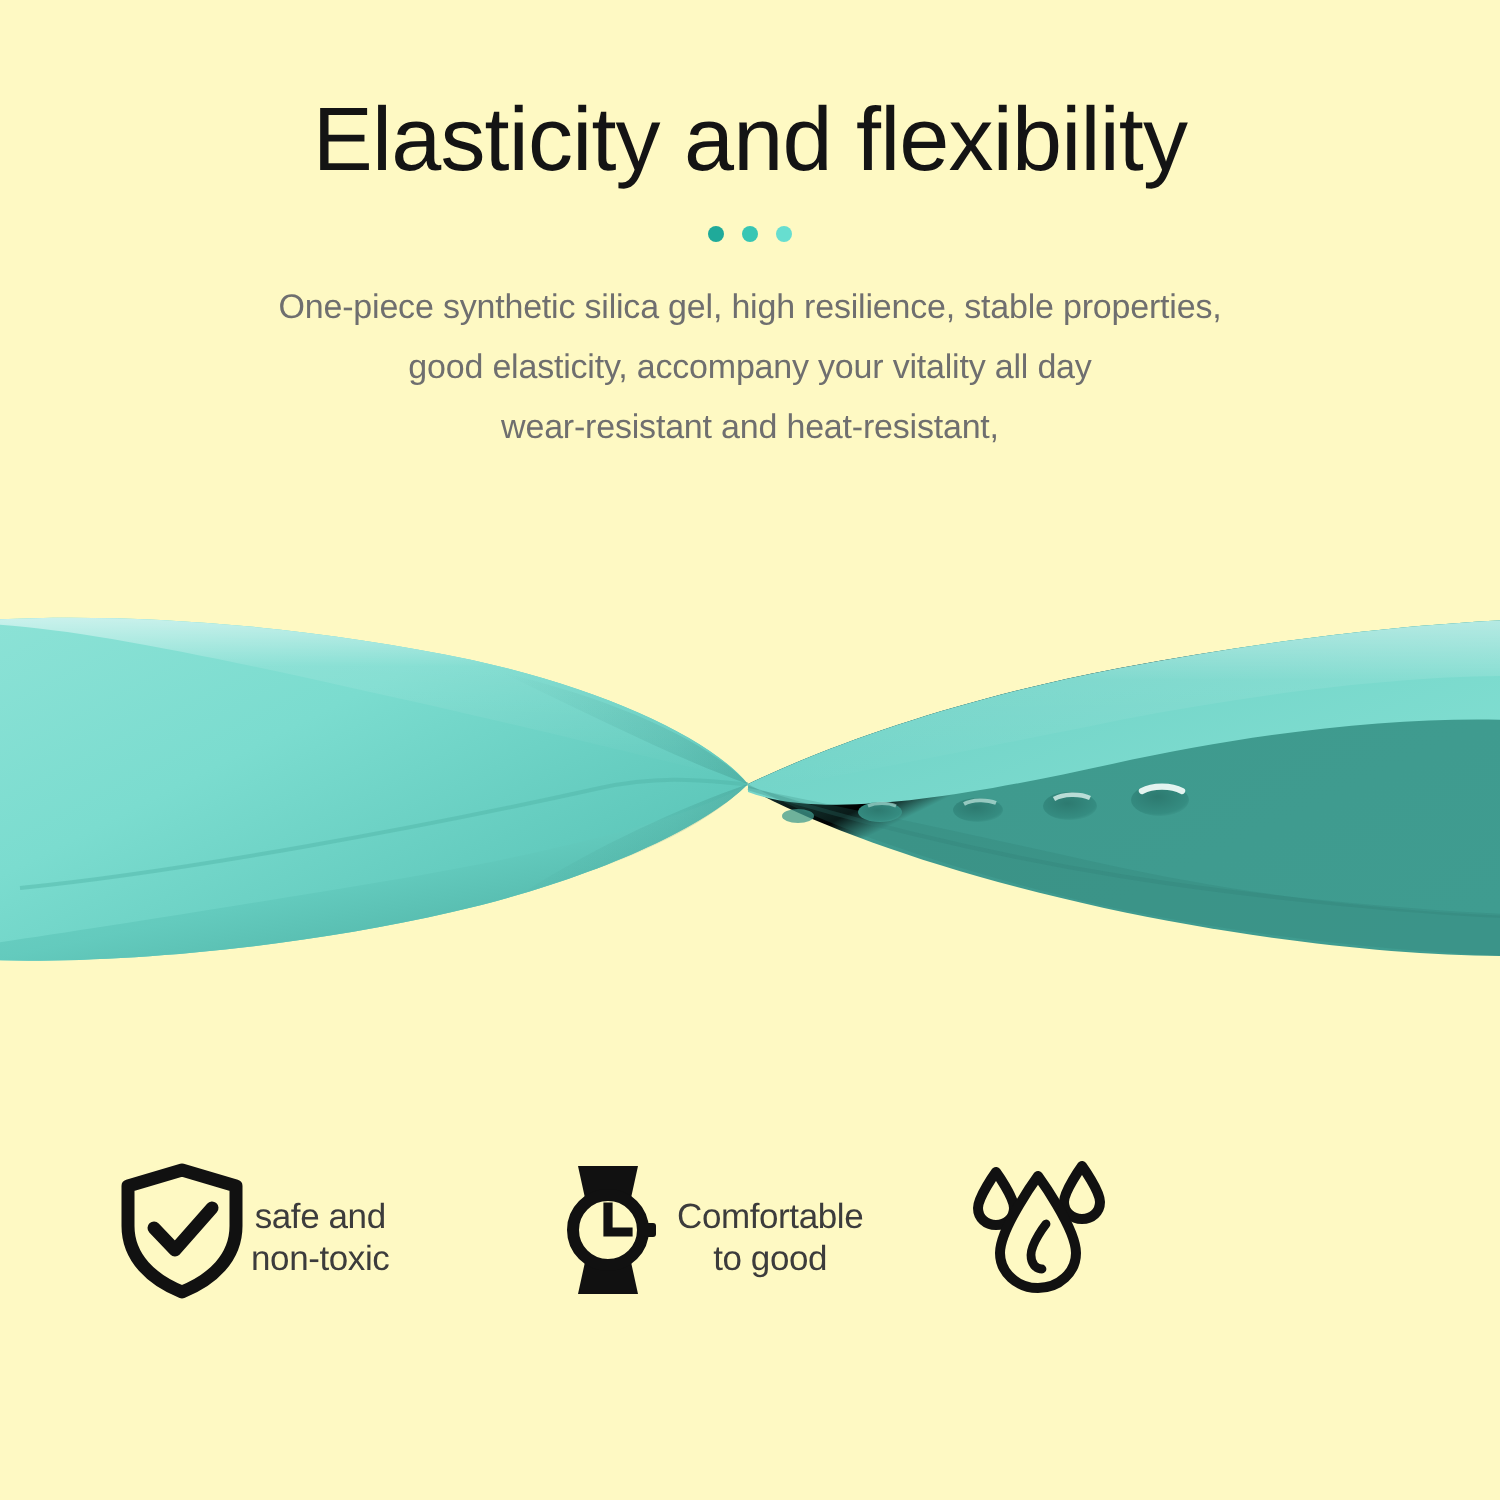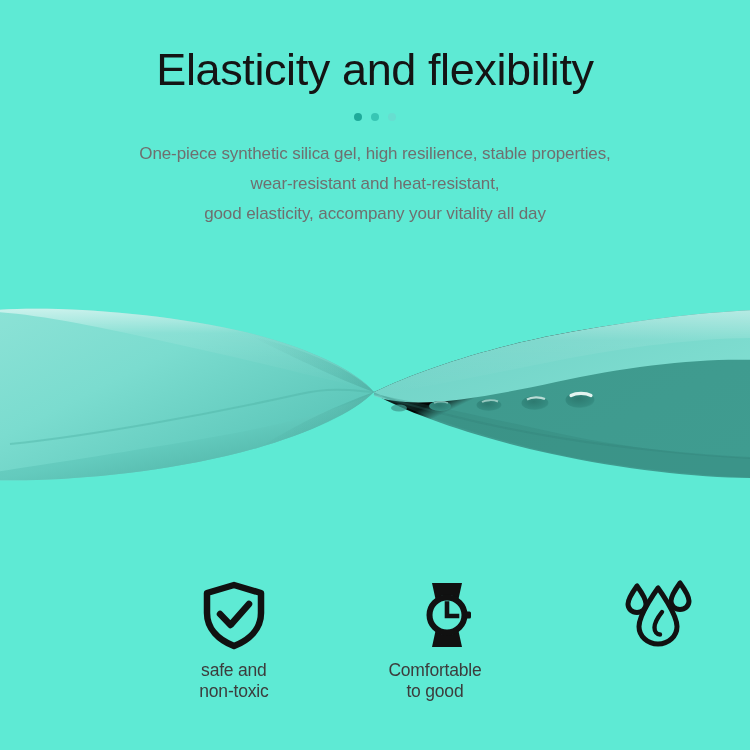--- a/index.html
+++ b/index.html
@@ -13,21 +13,21 @@
     font-family: "Liberation Sans", sans-serif;
     color: #333;
     overflow: hidden;
     position: relative;
   }
 
   .page {
     width: 750px;
     height: 750px;
     position: relative;
-    background: #5eead4;
+    background: #fef9c3;
   }
 
   
   .header {
     position: absolute;
     top: 0;
     left: 0;
     width: 750px;
     text-align: center;
   }
@@ -90,22 +90,22 @@
     left: 0;
     width: 750px;
     height: 130px;
     display: flex;
     justify-content: center;
     align-items: flex-start;
   }
   .feature {
     width: 213px;
     display: flex;
-    flex-direction: column;
-    align-items: flex-end;
+    flex-direction: row;
+    align-items: center;
   }
   .feature-icon {
     height: 74px;
     display: flex;
     align-items: center;
     justify-content: center;
   }
   .feature-label {
     margin-top: 8px;
     text-align: center;
@@ -127,22 +127,22 @@
     <h1 class="headline" style="color: rgb(20, 20, 20);">Elasticity and flexibility</h1>
 
     <div class="dots">
       <span class="dot" style="background: rgb(31, 170, 154);"></span>
       <span class="dot" style="background: rgb(56, 198, 180);"></span>
       <span class="dot" style="background: rgb(103, 222, 208);"></span>
     </div>
 
     <div class="subcopy">
       <span class="subline" style="color: rgb(111, 111, 111);">One-piece synthetic silica gel, high resilience, stable properties,</span>
+      <span class="subline" style="color: rgb(111, 111, 111);">good elasticity, accompany your vitality all day</span>
       <span class="subline" style="color: rgb(111, 111, 111);">wear-resistant and heat-resistant,</span>
-      <span class="subline" style="color: rgb(111, 111, 111);">good elasticity, accompany your vitality all day</span>
     </div>
   </div>
 
   <div class="hero">
     <svg width="750" height="250" viewBox="0 0 750 250" xmlns="http://www.w3.org/2000/svg">
       <defs>
 
         <linearGradient id="gLeftTop" x1="0" y1="0" x2="0.85" y2="0.75">
           <stop offset="0%" stop-color="#8ce2d6"></stop>
           <stop offset="45%" stop-color="#7bdccf"></stop>

